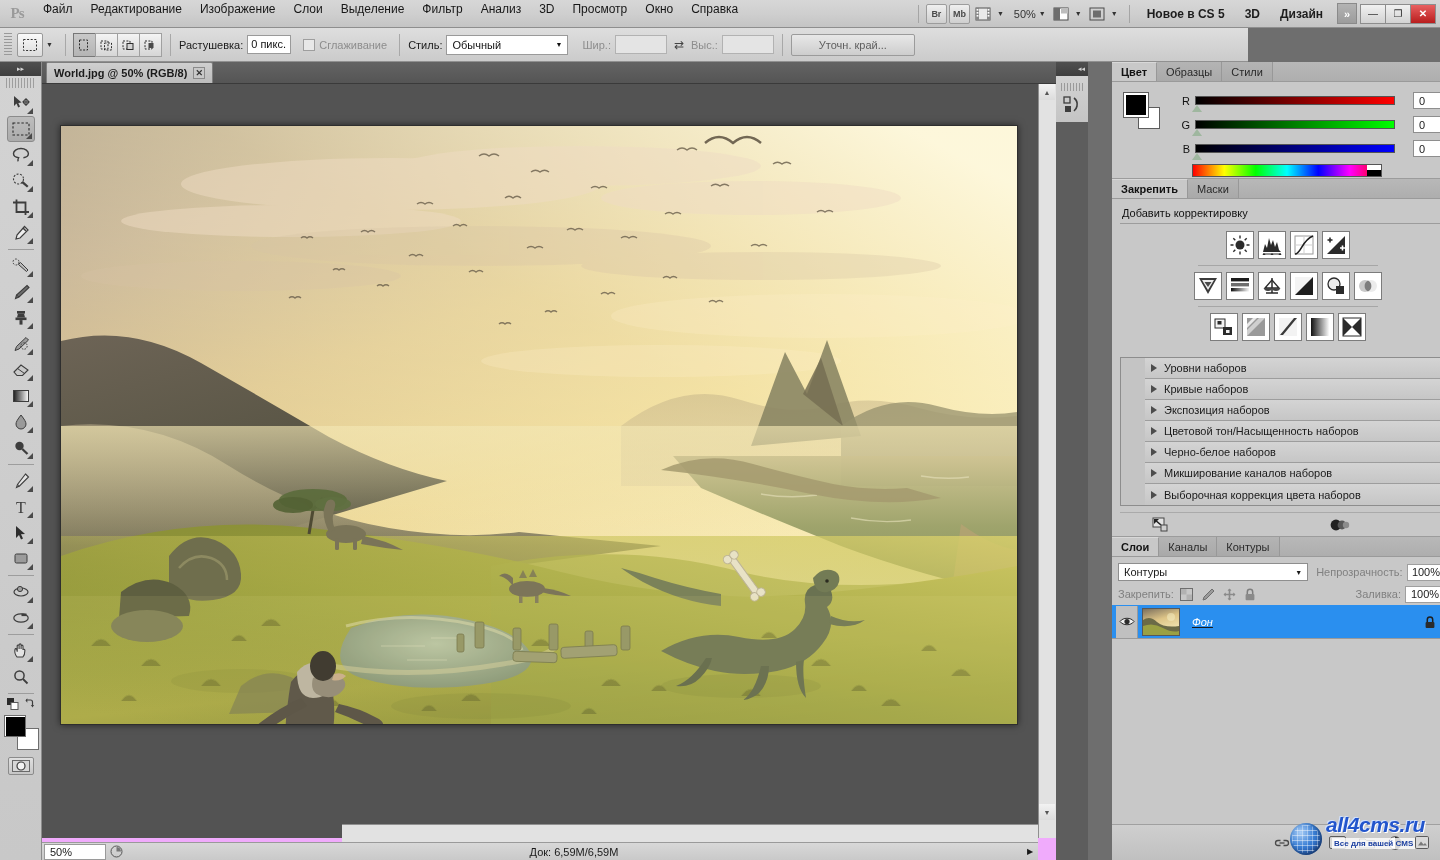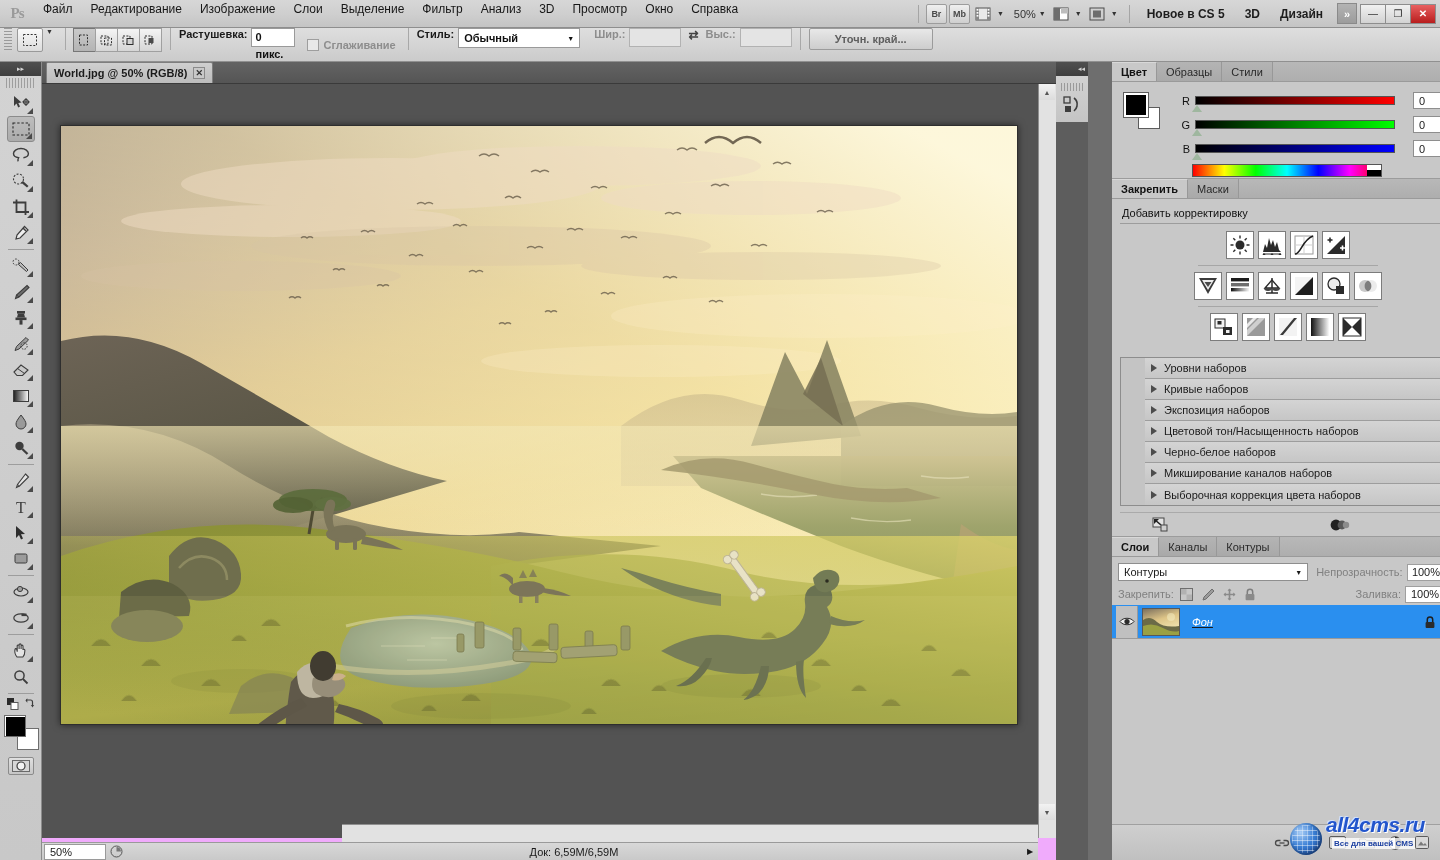--- a/index.html
+++ b/index.html
@@ -51,24 +51,24 @@
   .wbtns { display:flex; margin-right:4px; }
   .wbtn {
     width:26px; height:20px; border:1px solid #8d8d8d; margin-left:-1px;
     background:linear-gradient(to bottom,#f1f1f1,#d2d2d2);
     display:flex; align-items:center; justify-content:center; font-size:10px; color:#333;
   }
   .wbtn.close { background:linear-gradient(to bottom,#e86060,#b81d1d); color:#fff; font-weight:bold; }
 
   
   .optionsbar {
-    position:absolute; left:0; top:28px; width:1440px; height:34px;
+    position:absolute; left:0; top:28px; width:1248px; height:34px;
     background:linear-gradient(to bottom,#dedede,#cbcbcb);
     border-bottom:1px solid #909090;
-    display:flex; padding-left:4px;font-weight:bold;
+    display:flex; align-items:center; padding-left:4px;
   }
   .grip { width:8px; height:24px; background-image:repeating-linear-gradient(to bottom,#9a9a9a 0 1px,transparent 1px 3px); margin-right:5px; }
   .opt-tool {
     width:26px; height:24px; border:1px solid #999; border-radius:2px;
     background:linear-gradient(to bottom,#fafafa,#dcdcdc);
     display:flex; align-items:center; justify-content:center;
   }
   .opt-sep { width:1px; height:22px; background:#a8a8a8; margin:0 8px; }
   .mode-grp { display:flex; }
   .mode-btn {

